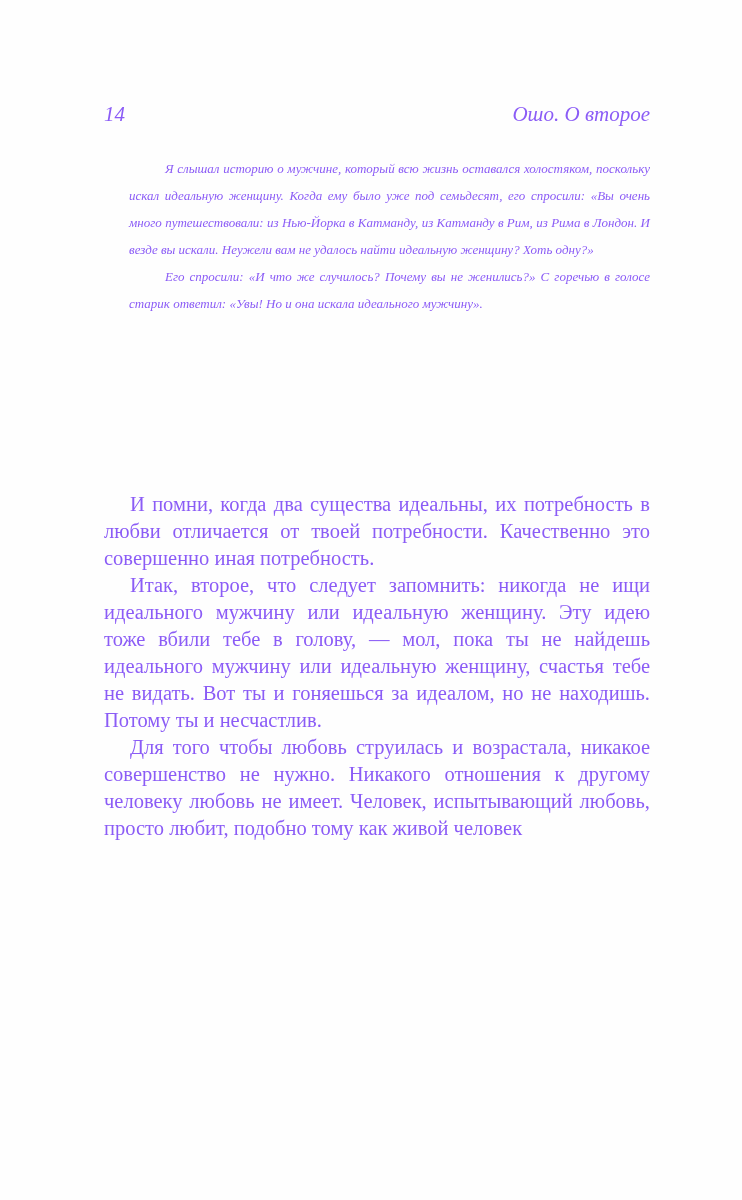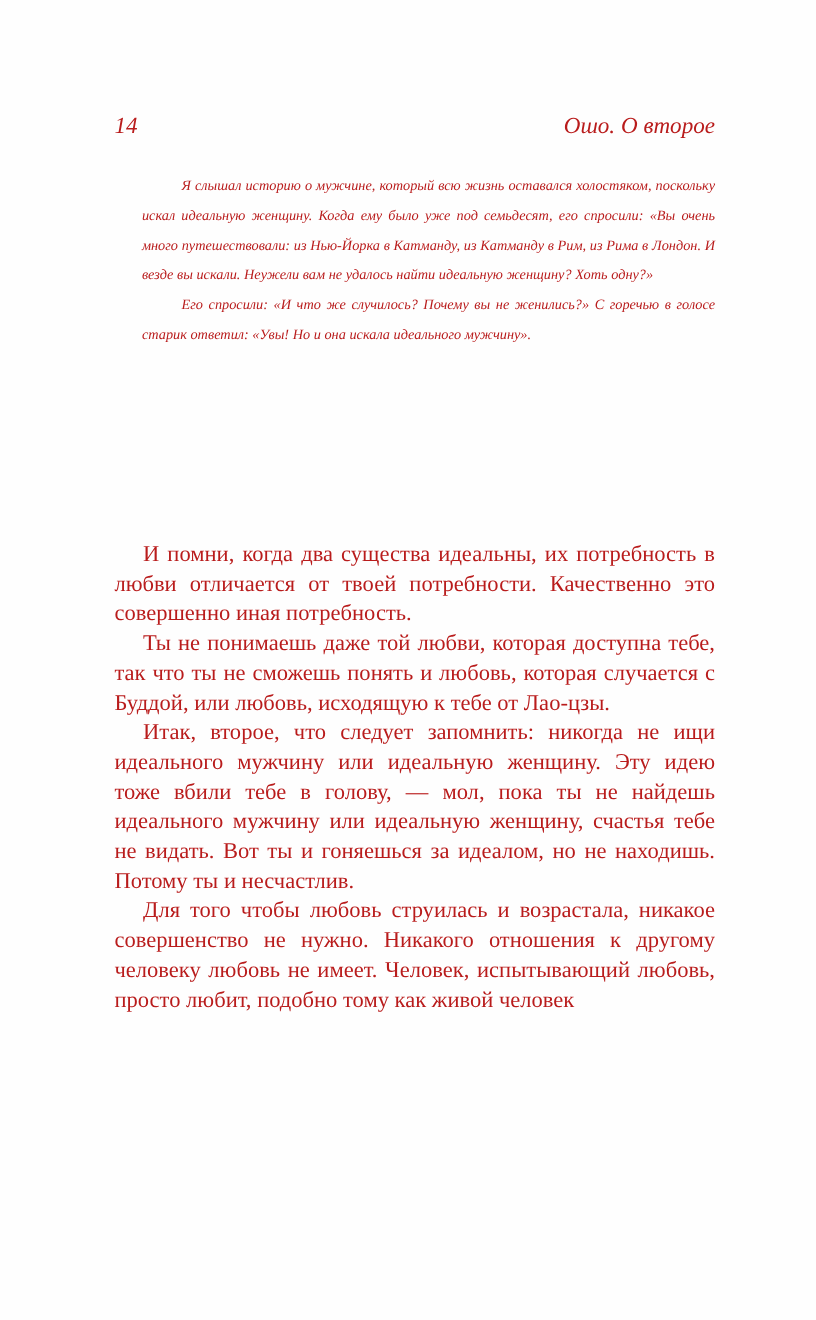--- a/index.html
+++ b/index.html
@@ -7,21 +7,21 @@
     padding: 0;
     background: #ffffff;
   }
   .page {
     position: relative;
     width: 742px;
     height: 1200px;
     background: #fefefe;
     overflow: hidden;
     font-family: "Liberation Serif", "DejaVu Serif", serif;
-    color: #b91c1c;
+    color: #8b5cf6;
   }
   .running-header {
     position: absolute;
     top: 102px;
     left: 104px;
     right: 92px;
     display: flex;
     justify-content: space-between;
     align-items: baseline;
     font-style: italic;
@@ -66,18 +66,17 @@
     <span>Ошо. О второе</span>
   </div>
 
   <div class="quote-block">
     <p>Я слышал историю о мужчине, который всю жизнь оставался холостяком, поскольку искал идеальную женщину. Когда ему было уже под семьдесят, его спросили: «Вы очень много путешествовали: из Нью-Йорка в Катманду, из Катманду в Рим, из Рима в Лондон. И везде вы искали. Неужели вам не удалось найти идеальную женщину? Хоть одну?»</p>
     <p>Его спросили: «И что же случилось? Почему вы не женились?» С горечью в голосе старик ответил: «Увы! Но и она искала идеального мужчину».</p>
   </div>
 
   <div class="body-block">
     <p>И помни, когда два существа идеальны, их потребность в любви отличается от твоей потребности. Качественно это совершенно иная потребность.</p>
-    <p>Ты не понимаешь даже той любви, которая доступна тебе, так что ты не сможешь понять и любовь, которая случается с Буддой, или любовь, исходящую к тебе от Лао-цзы.</p>
     <p>Итак, второе, что следует запомнить: никогда не ищи идеального мужчину или идеальную женщину. Эту идею тоже вбили тебе в голову, — мол, пока ты не найдешь идеального мужчину или идеальную женщину, счастья тебе не видать. Вот ты и гоняешься за идеалом, но не находишь. Потому ты и несчастлив.</p>
     <p>Для того чтобы любовь струилась и возрастала, никакое совершенство не нужно. Никакого отношения к другому человеку любовь не имеет. Человек, испытывающий любовь, просто любит, подобно тому как живой человек</p>
   </div>
 
 </div>
 
 </body></html>

